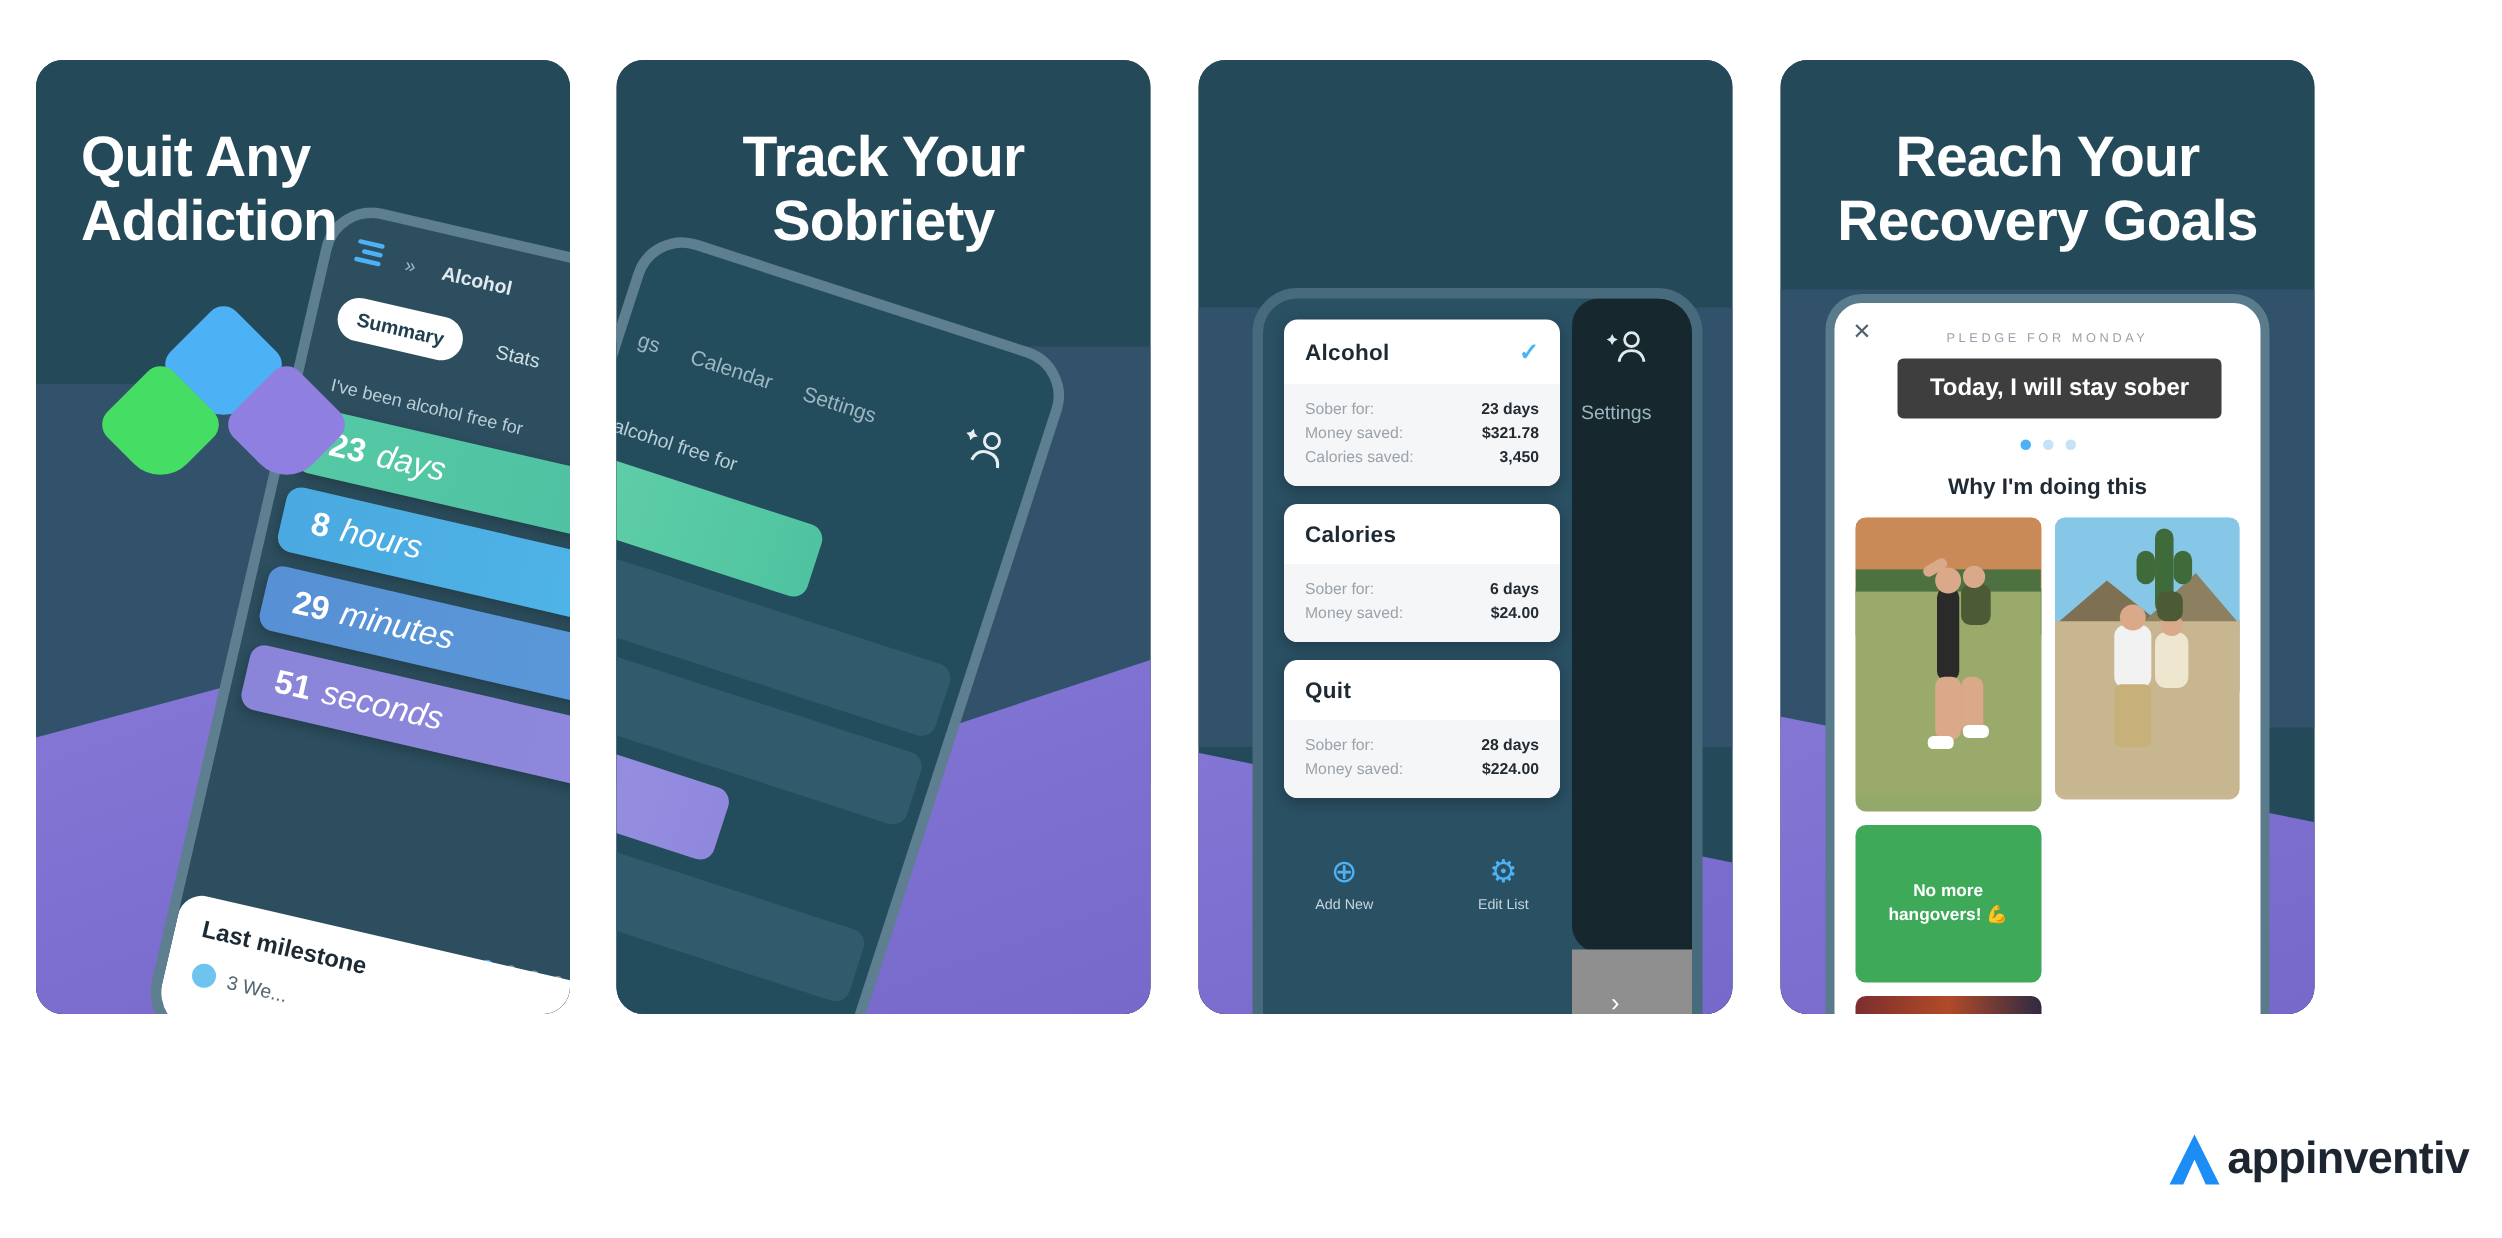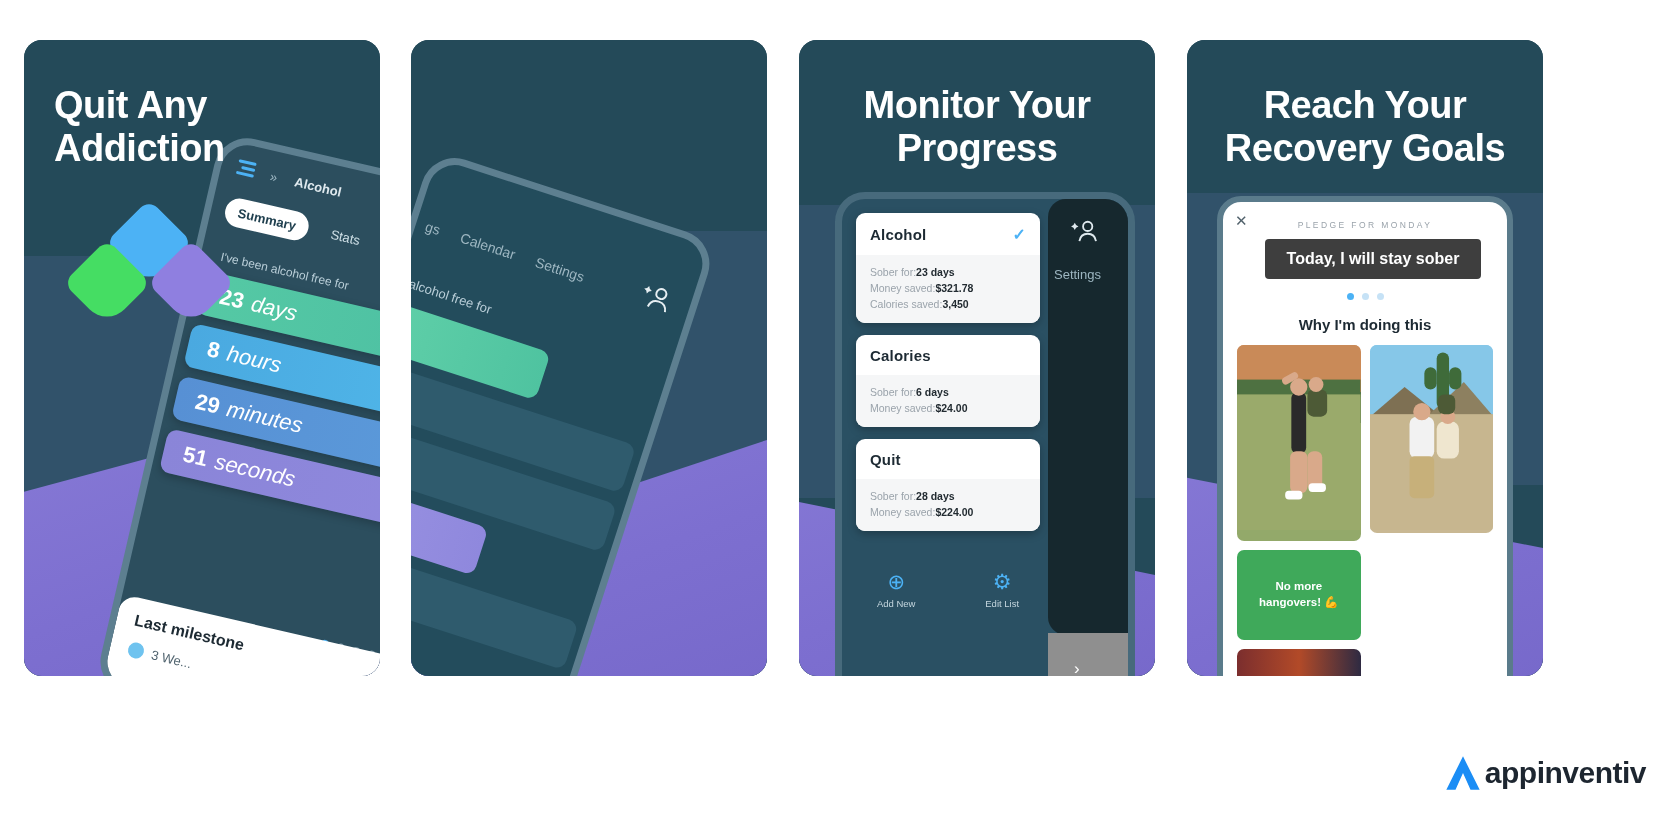--- a/index.html
+++ b/index.html
@@ -186,21 +186,21 @@
     overflow: hidden;
     z-index: 5;
   }
   .card-head {
     display: flex; align-items: center; justify-content: space-between;
     padding: 12px 14px 11px 14px;
   }
   .card-head h4 { font-size: 15px; color: #1d2a33; font-weight: 700; letter-spacing: .2px; }
   .check { color: #4cb2f5; font-size: 16px; font-weight: 700; }
   .card-body { background: #f5f6f7; padding: 9px 14px 11px 14px; }
-  .row { display: flex; align-items: baseline; padding: 2px 0; }
+  .row { display: flex; justify-content: space-between; align-items: baseline; padding: 2px 0; }
   .row .k { font-size: 10.5px; color: #9aa3ab; }
   .row .v { font-size: 10.5px; color: #222b31; font-weight: 700; }
 
   .p3-actions {
     position: absolute; left: 0; right: 74px; bottom: 96px;
     display: flex; justify-content: space-around; z-index: 6;
   }
   .act { text-align: center; color: #bcd2dc; }
   .act .glyph { color: #4cb2f5; font-size: 21px; line-height: 1; }
   .act .txt { font-size: 9.5px; margin-top: 6px; color: #c4d6de; }
@@ -236,21 +236,21 @@
     padding: 12px 14px 0 14px;
   }
   .gcol { display: flex; flex-direction: column; gap: 9px; }
   .tile { border-radius: 7px; overflow: hidden; position: relative; }
   .tile.photo1 { height: 196px; background: linear-gradient(#cf8a55 0 24%, #5f7f4a 24% 40%, #93a96a 40% 100%); }
   .tile.photo2 { height: 188px; background: linear-gradient(#7fc4e8 0 36%, #8a7f63 36% 62%, #c9b893 62% 100%); }
   .tile.photo3 { height: 42px; background: linear-gradient(90deg,#7b2e2e,#b24a28 50%,#2e2a42); }
   .tile.quote { display: flex; align-items: center; justify-content: center;
     text-align: center; color: #fff; font-size: 11.5px; font-weight: 700; line-height: 1.35; padding: 10px; }
   .tile.quote.v { background: #7f77d6; height: 102px; }
-  .tile.quote.g { background: #3fa95a; height: 90px; }
+  .tile.quote.g { background: #3fa95a; height: 105px; }
 
   .ov { position: absolute; inset: 0; }
 
   
   .brand {
     position: absolute; right: 22px; bottom: 32px;
     display: flex; align-items: center; gap: 2px;
   }
   .brand .mark { width: 40px; height: 40px; }
   .brand .name { font-size: 30px; font-weight: 700; color: #1d2630; letter-spacing: -.5px; }
@@ -325,20 +325,22 @@
         </div>
       </div>
     </div>
   </div>
 
   <div class="panel" id="panel2">
     <div class="panel-bg">
       <div class="band-mid" style="top:30%"></div>
       <div class="wave w2"></div>
     </div>
+    <div class="panel-title">Track Your
+Sobriety</div>
 
     <div class="phone2">
       <div class="p2-nav">
         <span>gs</span>
         <span>Calendar</span>
         <span>Settings</span>
       </div>
       <svg class="p2-person" width="30" height="26" viewBox="0 0 30 26">
         <circle cx="19" cy="8" r="5" fill="none" stroke="#e6eef2" stroke-width="2"></circle>
         <path d="M10 24c1-6 5-8 9-8s8 2 9 8" fill="none" stroke="#e6eef2" stroke-width="2"></path>
@@ -353,22 +355,20 @@
         <div class="p2-chip"></div>
       </div>
     </div>
   </div>
 
   <div class="panel" id="panel3">
     <div class="panel-bg">
       <div class="band-mid" style="top:26%"></div>
       <div class="wave w3"></div>
     </div>
-    <div class="panel-title">Monitor Your
-Progress</div>
 
     <div class="phone3">
       <div class="p3-dark">
         <svg class="pr" width="28" height="24" viewBox="0 0 30 26">
           <circle cx="19" cy="8" r="5" fill="none" stroke="#dfe9ee" stroke-width="2"></circle>
           <path d="M10 24c1-6 5-8 9-8s8 2 9 8" fill="none" stroke="#dfe9ee" stroke-width="2"></path>
           <path d="M5 4l1.4 2.6L9 8 6.4 9.4 5 12 3.6 9.4 1 8l2.6-1.4z" fill="#dfe9ee"></path>
         </svg>
         <div class="lbl">Settings</div>
       </div>

